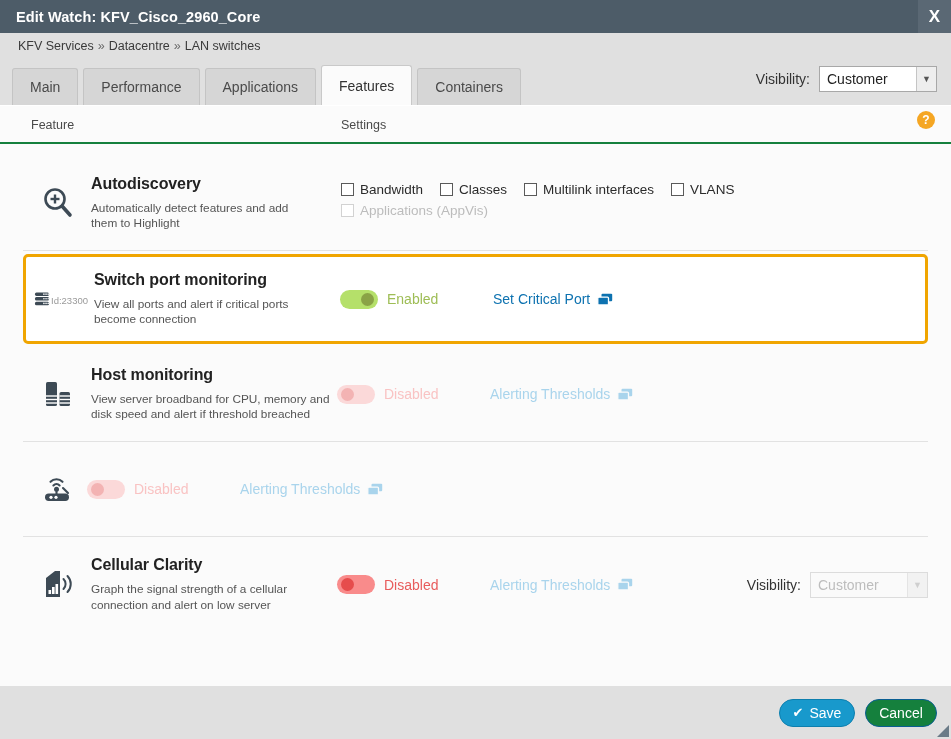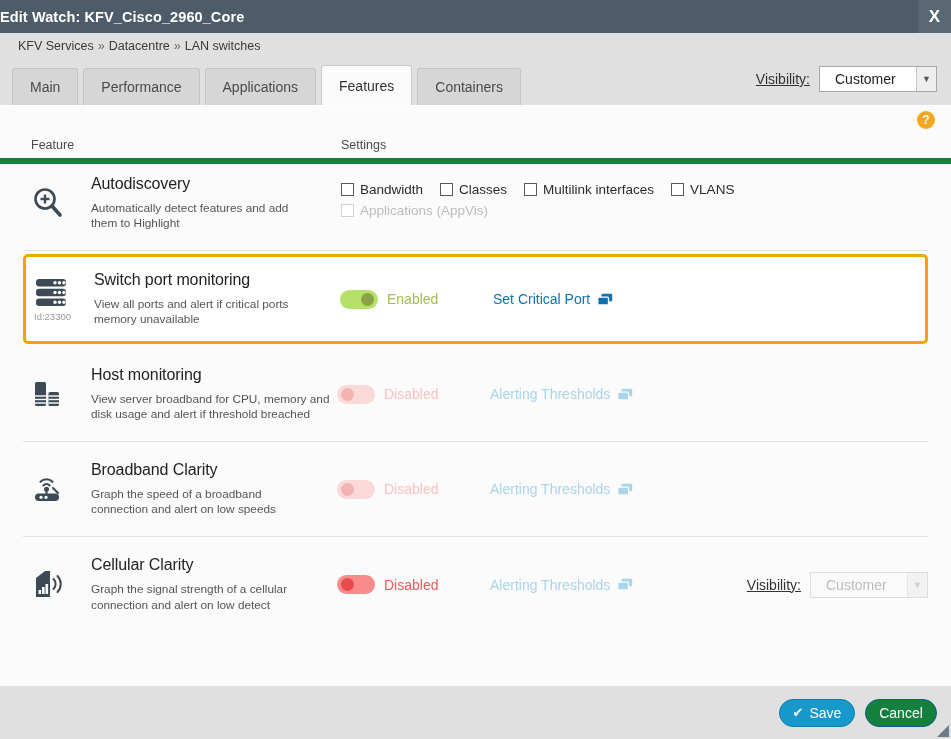--- a/index.html
+++ b/index.html
@@ -24,20 +24,21 @@
     left: 0; top: 0;
     width: 951px; height: 33px;
     background: #4d5c68;
     display: flex;
     align-items: center;
   }
   .titlebar-text {
     color: #ffffff;
     font-size: 14.5px;
     font-weight: bold;
+    padding-left: 16px;
     letter-spacing: 0.1px;
   }
   .close-btn {
     position: absolute;
     right: 0; top: 0;
     width: 33px; height: 33px;
     background: #5a6874;
     color: #ffffff;
     font-size: 17px;
     font-weight: bold;
@@ -96,36 +97,35 @@
   .visibility-top {
     position: absolute;
     right: 14px; top: 66px;
     display: flex;
     align-items: center;
   }
   .visibility-label {
     font-size: 14px;
     color: #333333;
     margin-right: 9px;
-    text-decoration: underline;
   }
   .select-box {
     width: 118px;
     height: 26px;
     border: 1px solid #a8a8a8;
     background: #ffffff;
     display: flex;
     align-items: center;
     position: relative;
     cursor: pointer;
   }
   .select-box .sel-val {
     font-size: 14px;
     color: #222;
-    padding-left: 15px;
+    padding-left: 7px;
   }
   .select-box .sel-arrow {
     position: absolute;
     right: 0; top: 0;
     width: 20px; height: 24px;
     background: #eeeeee;
     border-left: 1px solid #c5c5c5;
     display: flex;
     align-items: center;
     justify-content: center;
@@ -158,24 +158,24 @@
     font-size: 12px;
     font-weight: bold;
     display: flex;
     align-items: center;
     justify-content: center;
     cursor: pointer;
   }
 
   .col-headers {
     position: absolute;
-    left: 0; top: 32px;
+    left: 0; top: 12px;
     width: 951px;
     height: 26px;
-    border-bottom: 6px solid #15803d;
+    border-bottom: 2px solid #15803d;
     margin: 0 0 0 0;
   }
   .col-headers .inner {
     position: relative;
     margin: 0 23px;
     height: 100%;
   }
   .col-head {
     position: absolute;
     top: 0;
@@ -205,41 +205,41 @@
     background: #ffffff;
     height: 90px;
     margin-top: 3px;
     margin-bottom: 3px;
   }
 
   .icon-cell {
     width: 62px;
     min-width: 62px;
     display: flex;
-    flex-direction: column;
-    align-items: flex-start;
+    flex-direction: row;
+    align-items: center;
     justify-content: center;
     padding-left: 8px;
   }
   .icon-cell svg { display: block; }
   .icon-id {
     font-size: 9.5px;
     color: #9a9a9a;
     margin-top: 2px;
   }
 
   .text-cell {
     width: 250px;
     min-width: 250px;
     padding-left: 6px;
   }
   .feat-title {
     font-size: 16px;
     color: #222222;
-    font-weight: normal;
+    font-weight: bold;
     letter-spacing: -0.1px;
     margin-bottom: 2px;
   }
   .feat-desc {
     font-size: 11.8px;
     color: #555555;
     line-height: 1.28;
     margin-top: 8px;
   }
 
@@ -487,21 +487,21 @@
                 <circle cx="25.5" cy="25.3" r="1.7"></circle>
                 <circle cx="30" cy="25.3" r="1.7"></circle>
             </g>
           </svg>
           <div class="icon-id">Id:23300</div>
         </div>
         <div class="text-cell">
           <div class="feat-title">Switch port monitoring</div>
           <div class="feat-desc">
             <span>View all ports and alert if critical ports</span><br>
-            <span>memory unavailable</span>
+            <span>become connection</span>
           </div>
         </div>
         <div class="settings-cell">
           <div class="toggle-wrap">
             <div class="toggle on">
                 <span class="knob"></span>
               </div>
             <span class="toggle-label on">Enabled</span>
           </div>
           <div class="action-link">
@@ -528,21 +528,21 @@
               <line x1="17.5" y1="18" x2="28" y2="18"></line>
               <line x1="17.5" y1="21.5" x2="28" y2="21.5"></line>
               <line x1="17.5" y1="25" x2="28" y2="25"></line>
             </g>
           </svg>
         </div>
         <div class="text-cell">
           <div class="feat-title">Host monitoring</div>
           <div class="feat-desc">
             <span>View server broadband for CPU, memory and</span><br>
-            <span>disk usage and alert if threshold breached</span>
+            <span>disk speed and alert if threshold breached</span>
           </div>
         </div>
         <div class="settings-cell">
           <div class="toggle-wrap">
             <div class="toggle off-soft">
                 <span class="knob"></span>
               </div>
             <span class="toggle-label off-soft">Disabled</span>
           </div>
           <div class="action-link muted">
@@ -565,27 +565,20 @@
               <path d="M12.4 12.4 A4.4 4.4 0 0 1 18.6 12.4"></path>
             </g>
             <circle cx="15.5" cy="16.2" r="2.5" fill="#3d4a55"></circle>
             <line x1="15.5" y1="17" x2="15.5" y2="21" stroke="#3d4a55" stroke-width="2.1"></line>
             <line x1="22" y1="15" x2="27" y2="20" stroke="#3d4a55" stroke-width="2.1" stroke-linecap="round"></line>
             <rect x="4" y="20.5" width="24" height="7.5" rx="3.7" fill="#3d4a55"></rect>
             <circle cx="10" cy="24.3" r="1.6" fill="#ffffff"></circle>
             <circle cx="15" cy="24.3" r="1.6" fill="#ffffff"></circle>
           </svg>
         </div>
-        <div class="text-cell">
-          <div class="feat-title">Broadband Clarity</div>
-          <div class="feat-desc">
-            <span>Graph the speed of a broadband</span><br>
-            <span>connection and alert on low speeds</span>
-          </div>
-        </div>
         <div class="settings-cell">
           <div class="toggle-wrap">
             <div class="toggle off-soft">
                 <span class="knob"></span>
               </div>
             <span class="toggle-label off-soft">Disabled</span>
           </div>
           <div class="action-link muted">
             <span>Alerting Thresholds</span>
             <span class="popicon">
@@ -610,21 +603,21 @@
             <g fill="none" stroke="#3d4a55" stroke-width="2" stroke-linecap="round">
               <path d="M22.5 10 A7 7 0 0 1 22.5 20"></path>
               <path d="M26.5 7 A11.5 11.5 0 0 1 26.5 23"></path>
             </g>
           </svg>
         </div>
         <div class="text-cell">
           <div class="feat-title">Cellular Clarity</div>
           <div class="feat-desc">
             <span>Graph the signal strength of a cellular</span><br>
-            <span>connection and alert on low detect</span>
+            <span>connection and alert on low server</span>
           </div>
         </div>
         <div class="settings-cell">
           <div class="toggle-wrap">
             <div class="toggle off-strong">
                 <span class="knob"></span>
               </div>
             <span class="toggle-label off-strong">Disabled</span>
           </div>
           <div class="action-link muted">

